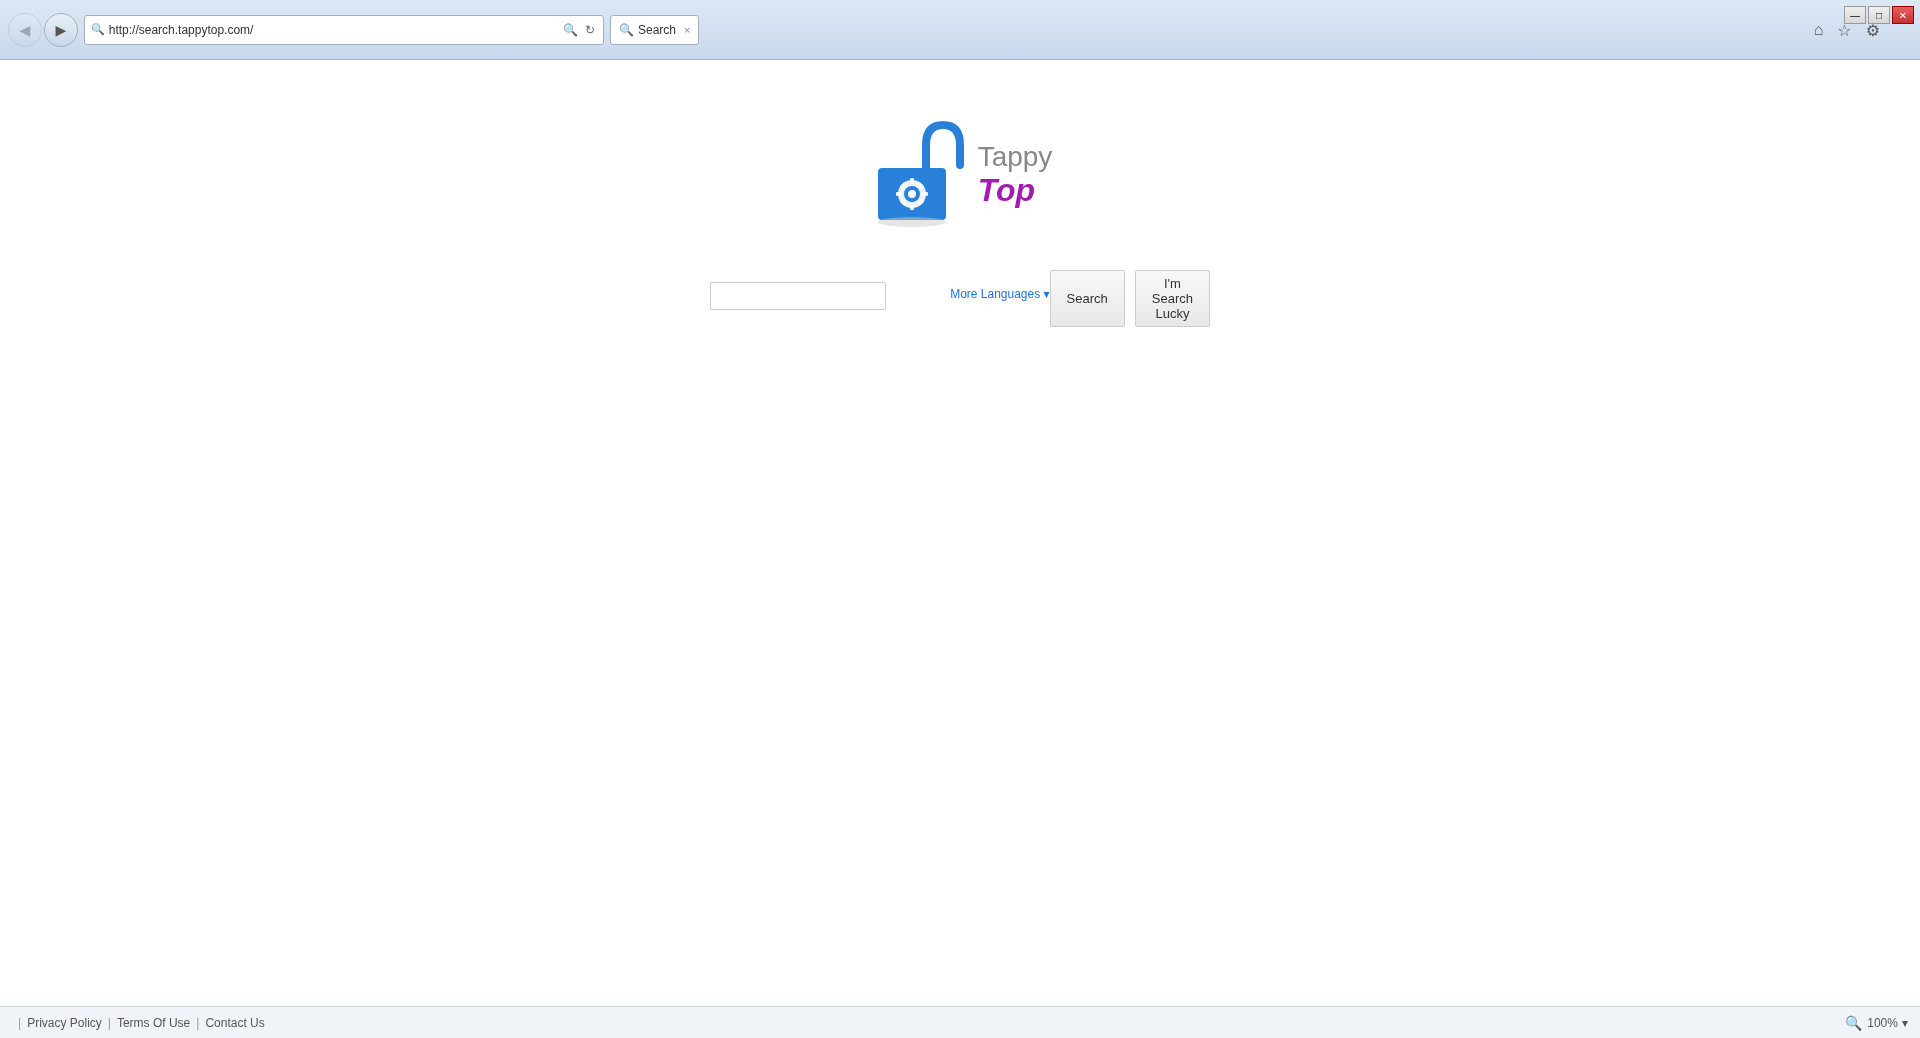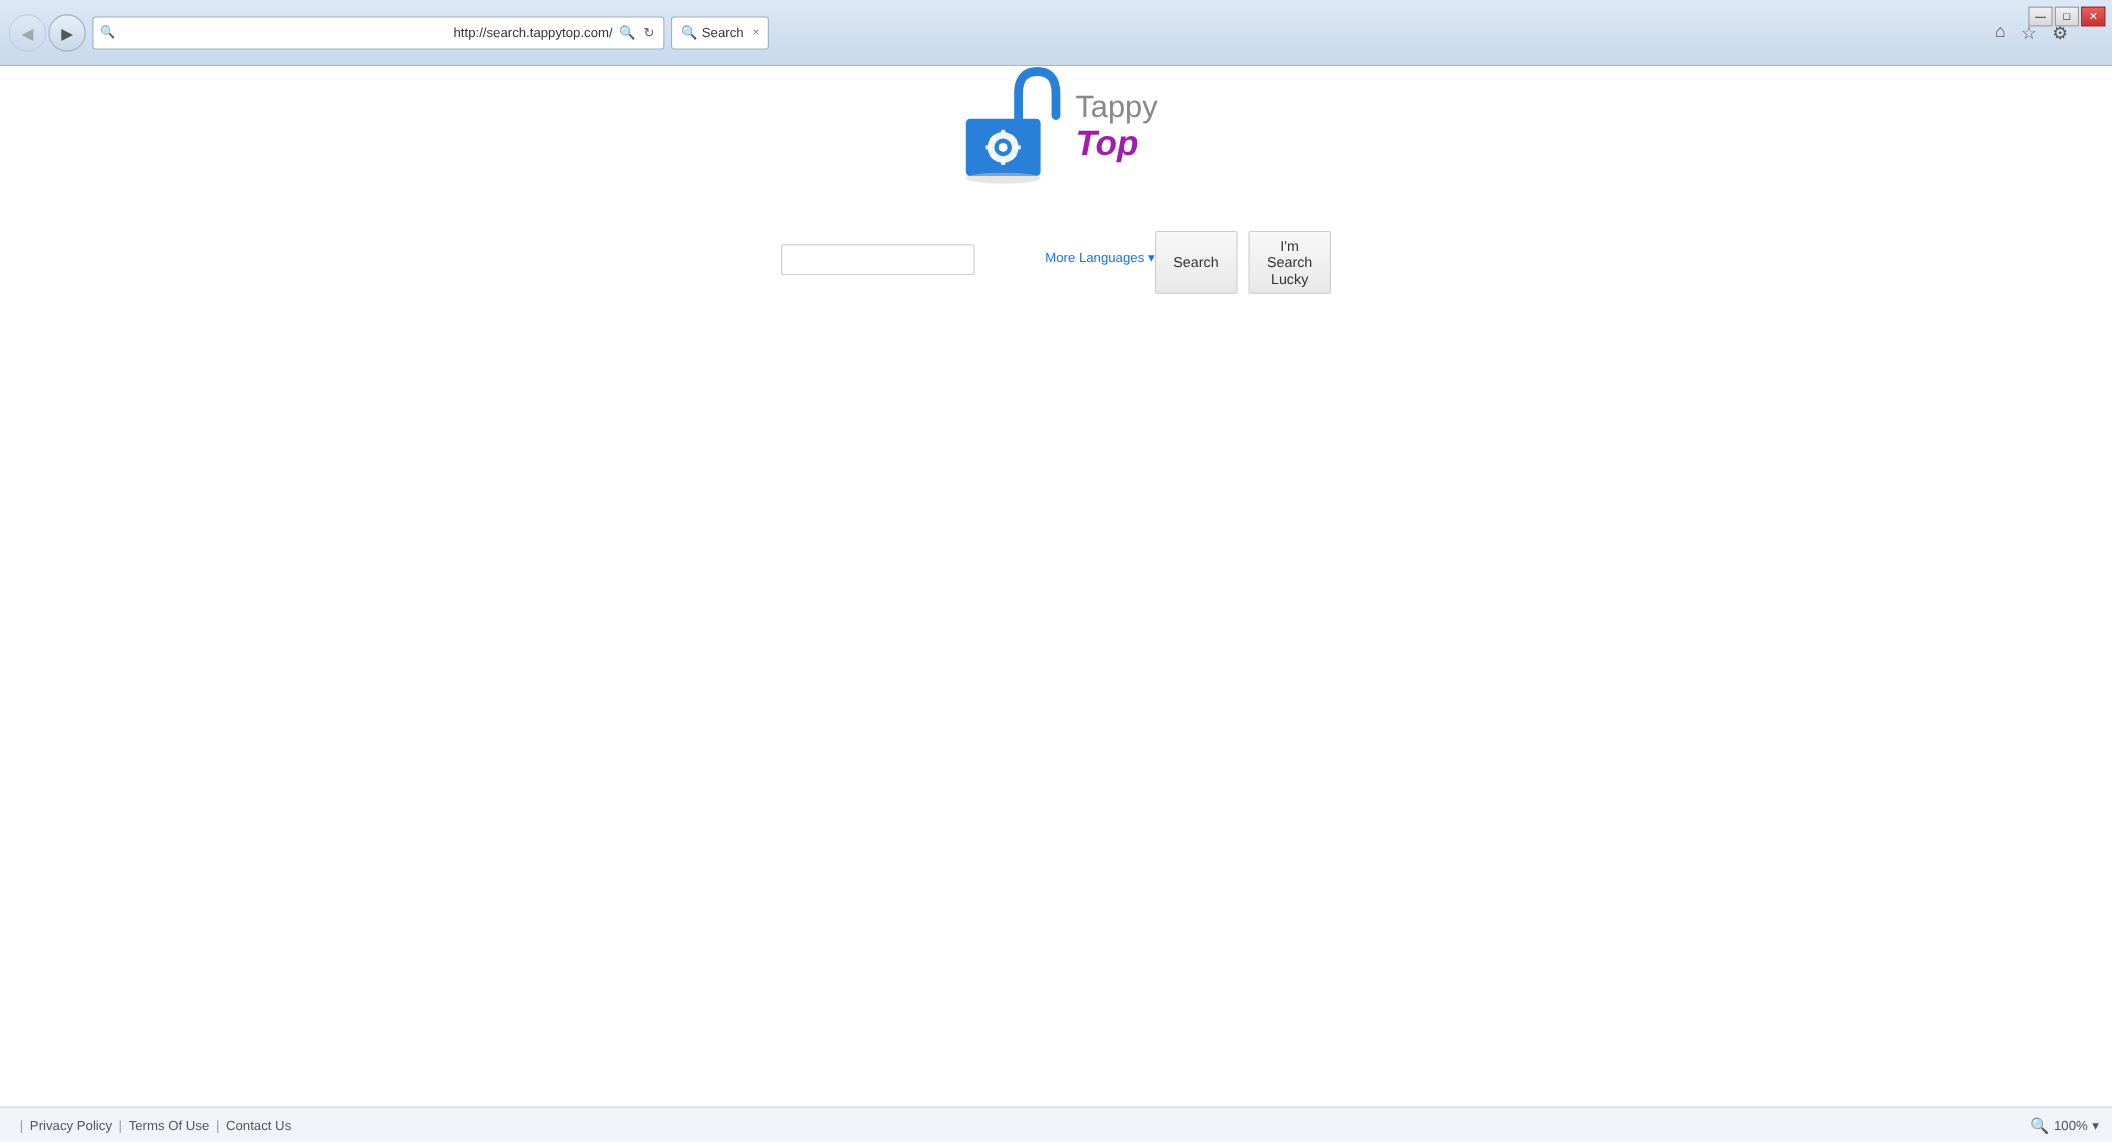--- a/index.html
+++ b/index.html
@@ -86,21 +86,20 @@
       font-size: 11px;
     }
 
     .address-bar-input {
       flex: 1;
       border: none;
       outline: none;
       font-size: 12px;
       color: #333;
       background: transparent;
-      text-align: right;
     }
 
     .address-bar-actions {
       display: flex;
       gap: 3px;
       align-items: center;
     }
 
     .addr-btn {
       background: none;
@@ -151,20 +150,21 @@
     }
 
     
     .page-content {
       width: 100%;
       height: calc(1038px - 60px - 32px);
       display: flex;
       flex-direction: column;
       align-items: center;
       justify-content: flex-start;
+      padding-top: 60px;
       background: white;
     }
 
     .logo-area {
       display: flex;
       align-items: center;
       margin-bottom: 40px;
     }
 
     

